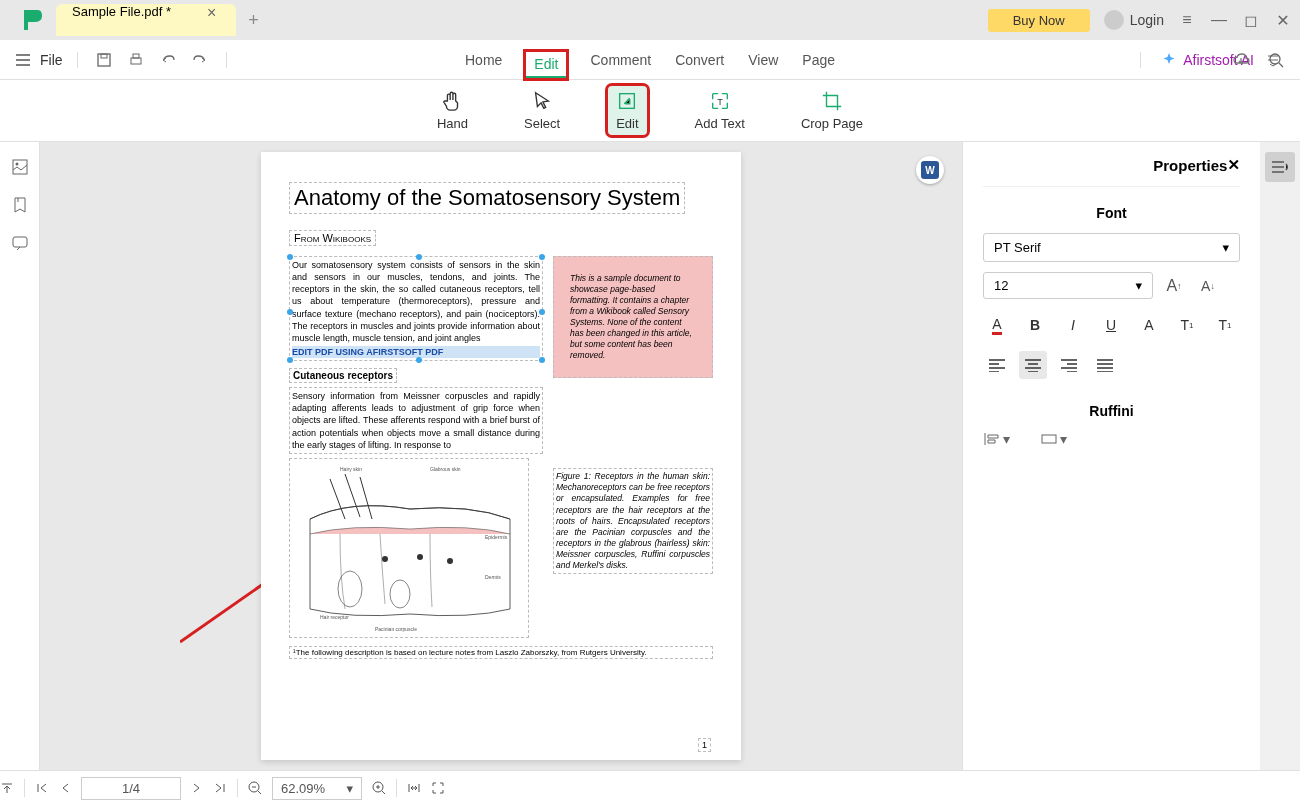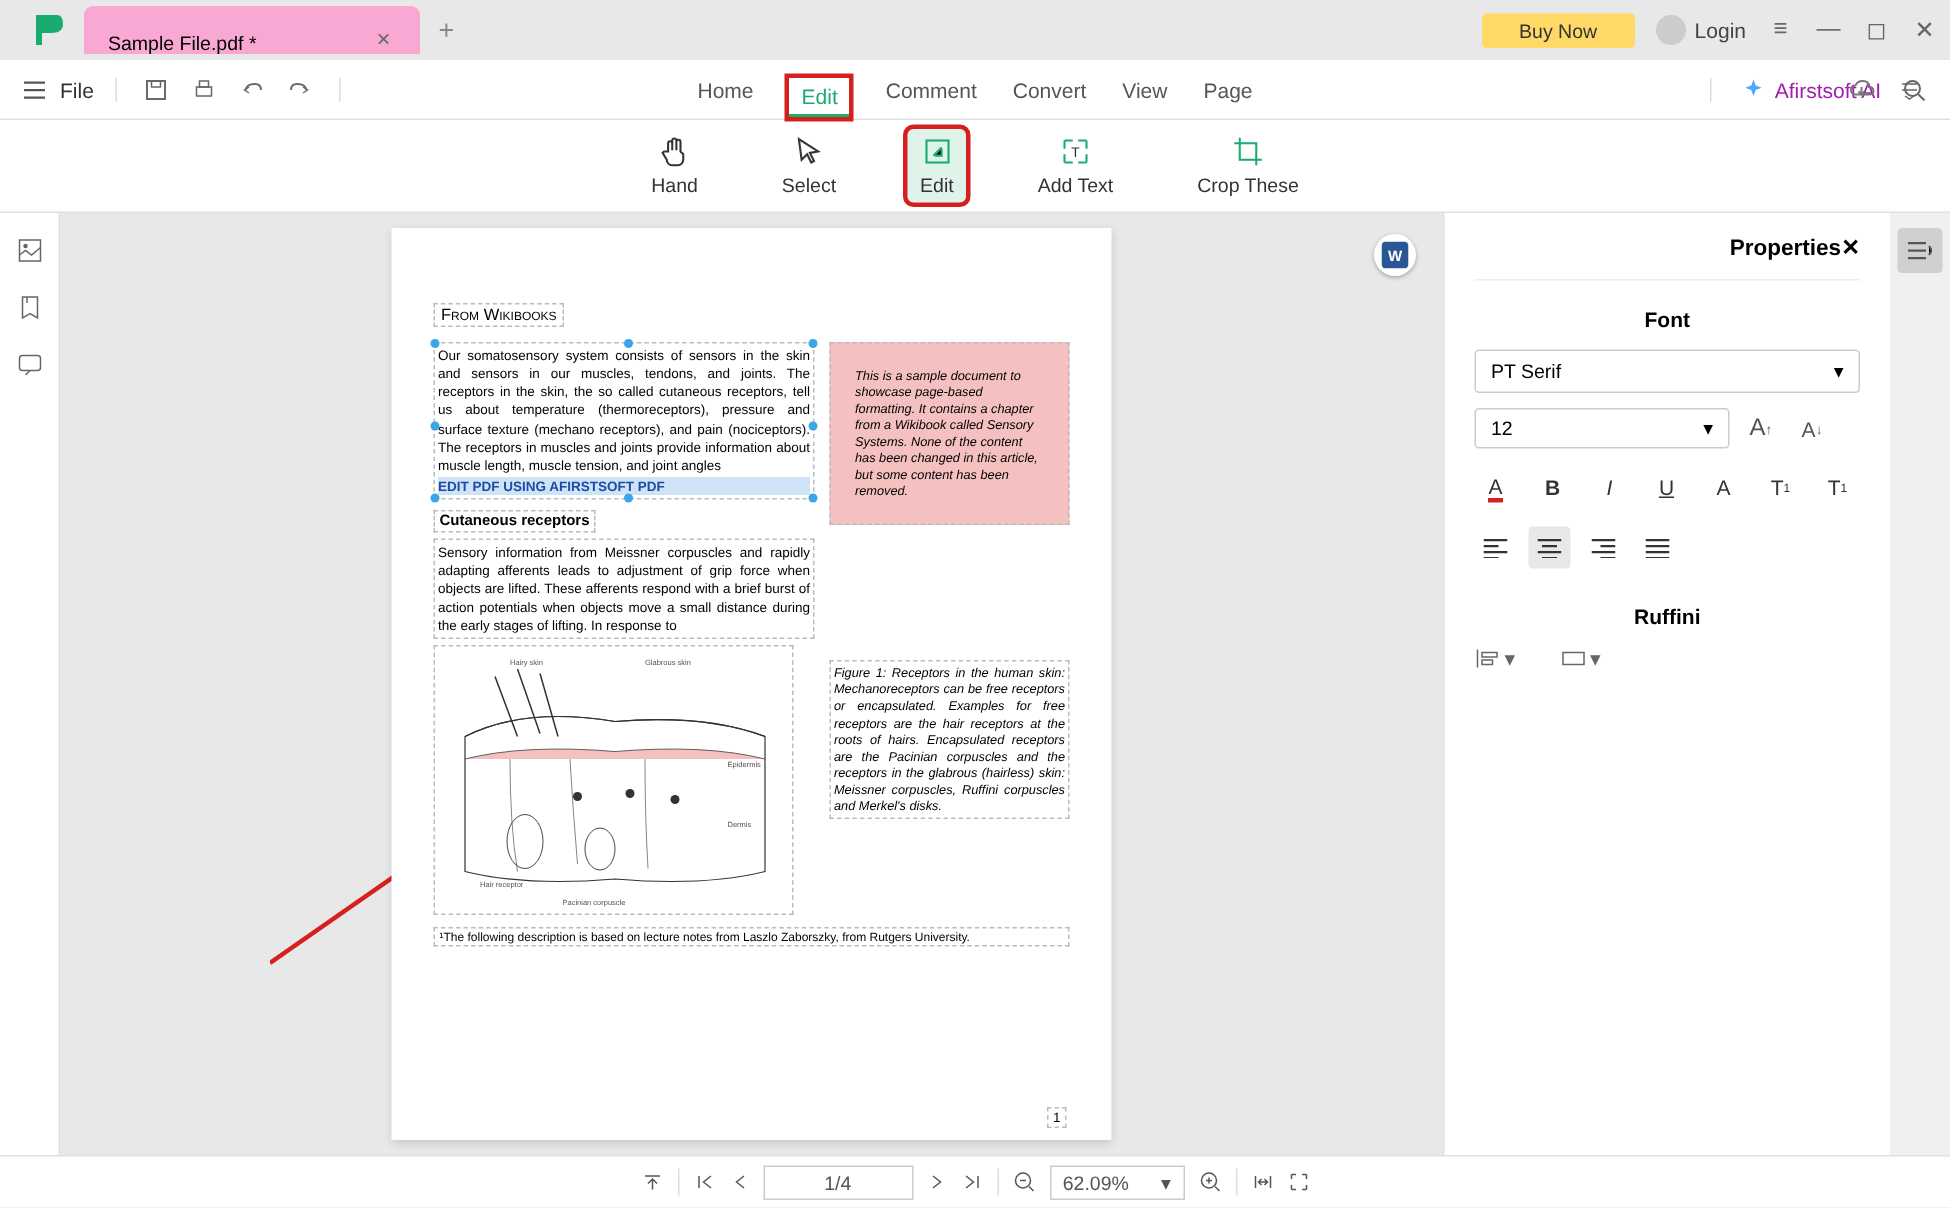--- a/index.html
+++ b/index.html
@@ -1,19 +1,19 @@
 <!DOCTYPE html>
 <html><head>
 <meta charset="utf-8">
 <style>
 * { margin: 0; padding: 0; box-sizing: border-box; font-family: -apple-system, BlinkMacSystemFont, "Segoe UI", sans-serif; }
 body { background: #f0f0f0; width: 1300px; height: 805px; overflow: hidden; display: flex; flex-direction: column; }
 .titlebar { height: 40px; background: #e8e8e8; display: flex; align-items: center; padding: 0 8px; }
 .logo { width: 24px; height: 24px; margin: 0 12px; }
-.tab { background: #f9a8d4; height: 32px; display: flex; align-items: flex-end; padding: 0 20px 0 16px; border-radius: 6px 6px 0 0; font-size: 13px; gap: 80px; position: relative; }
+.tab { background: #fef9c3; height: 32px; display: flex; align-items: flex-start; padding: 0 20px 0 16px; border-radius: 6px 6px 0 0; font-size: 13px; gap: 36px; position: relative; }
 .tab-close { font-size: 16px; color: #666; cursor: pointer; }
 .tab-add { margin-left: 12px; font-size: 18px; color: #888; cursor: pointer; }
 .titlebar-right { margin-left: auto; display: flex; align-items: center; gap: 14px; }
 .buy-now { background: #ffd966; padding: 4px 25px; border-radius: 3px; font-size: 13px; color: #333; }
 .login { display: flex; align-items: center; gap: 6px; font-size: 14px; color: #444; }
 .avatar-ico { width: 20px; height: 20px; background: #ccc; border-radius: 50%; }
 .win-btn { width: 18px; height: 18px; display: flex; align-items: center; justify-content: center; color: #666; }
 .menubar { height: 40px; background: #fff; border-bottom: 1px solid #e0e0e0; display: flex; align-items: center; padding: 0 16px; }
 .file-menu { display: flex; align-items: center; gap: 8px; font-size: 14px; color: #333; padding-right: 14px; border-right: 1px solid #ddd; }
 .qactions { display: flex; gap: 16px; padding: 0 18px; border-right: 1px solid #ddd; }
@@ -60,21 +60,21 @@
 .font-row { display: flex; gap: 8px; align-items: center; margin-bottom: 12px; }
 .size-select { border: 1px solid #ccc; border-radius: 3px; padding: 5px 10px; width: 170px; display: flex; justify-content: space-between; font-size: 13px; }
 .ico-btn { width: 26px; height: 26px; display: flex; align-items: center; justify-content: center; color: #555; font-size: 18px; }
 .style-row { display: flex; gap: 10px; margin-bottom: 12px; flex-wrap: wrap; }
 .style-btn { width: 28px; height: 28px; display: flex; align-items: center; justify-content: center; color: #333; }
 .align-row { display: flex; gap: 8px; }
 .align-btn { width: 28px; height: 28px; display: flex; align-items: center; justify-content: center; }
 .align-btn.active { background: #e8e8e8; border-radius: 3px; }
 .obj-row { display: flex; gap: 30px; }
 .obj-btn { display: flex; align-items: center; gap: 2px; color: #666; }
-.statusbar { height: 35px; background: #fff; border-top: 1px solid #e0e0e0; display: flex; align-items: center; justify-content: center; gap: 10px; }
+.statusbar { height: 35px; background: #fff; border-top: 1px solid #e0e0e0; display: flex; align-items: center; gap: 10px; }
 .statusbar svg, .statusbar span { color: #555; }
 .page-input { border: 1px solid #ccc; padding: 3px 8px; width: 100px; text-align: center; font-size: 13px; }
 .zoom-input { border: 1px solid #ccc; padding: 3px 8px; width: 90px; text-align: center; font-size: 13px; display: flex; justify-content: space-between; }
 .sb-divider { width: 1px; height: 18px; background: #ddd; }
 </style>
 </head>
 <body>
 
 <div class="titlebar">
   <svg class="logo" viewBox="0 0 24 24">
@@ -175,21 +175,21 @@
     <svg viewBox="0 0 24 24">
         <path fill="none" stroke="#1aab6e" stroke-width="1.5" d="M4 4h6M4 4v6M20 4h-6M20 4v6M4 20h6M4 20v-6M20 20h-6M20 20v-6"></path>
         <text x="12" y="16" font-size="10" text-anchor="middle" fill="#333">T</text>
       </svg>
     <span>Add Text</span>
   </div>
   <div class="tool-btn">
     <svg viewBox="0 0 24 24">
         <path fill="none" stroke="#1aab6e" stroke-width="1.5" d="M6 2v16h16M2 6h16v16"></path>
       </svg>
-    <span>Crop These</span>
+    <span>Crop Page</span>
   </div>
 </div>
 
 <div class="main">
   <div class="left-rail">
     <svg>
         <rect x="2" y="2" width="14" height="14" fill="none" stroke="#666"></rect>
         <circle cx="6" cy="6" r="1.5" fill="#666"></circle>
         <path d="M2 12l4-3 4 3 6-5" fill="none" stroke="#666"></path>
       </svg>
@@ -207,21 +207,21 @@
         <line x1="0" y1="210" x2="165" y2="95" stroke="#d62020" stroke-width="3"></line>
         <polygon points="165,95 150,95 158,108" fill="#d62020"></polygon>
       </svg>
     <div class="float-ico">
       <svg width="18" height="18">
           <rect width="18" height="18" rx="3" fill="#2b5797"></rect>
           <text x="9" y="13" font-size="10" text-anchor="middle" fill="#fff" font-weight="bold">W</text>
         </svg>
     </div>
     <div class="page">
-      <br>
+      <div class="page-title">Anatomy of the Somatosensory System</div><br>
       <span class="wikibooks">From Wikibooks</span>
       <div class="two-col">
         <div class="col-left">
           <div class="body-text" style="position:relative">
             <span>Our somatosensory system consists of sensors in the skin and sensors in our muscles, tendons, and joints. The receptors in the skin, the so called cutaneous receptors, tell us about temperature (thermoreceptors), pressure and surface texture (mechano receptors), and pain (nociceptors). The receptors in muscles and joints provide information about muscle length, muscle tension, and joint angles</span>
             <div class="handle" style="top:-3px;left:-3px"></div><div class="handle" style="top:-3px;left:50%"></div><div class="handle" style="top:-3px;right:-3px"></div>
             <div class="handle" style="top:50%;left:-3px"></div><div class="handle" style="top:50%;right:-3px"></div>
             <div class="handle" style="bottom:-3px;left:-3px"></div><div class="handle" style="bottom:-3px;left:50%"></div><div class="handle" style="bottom:-3px;right:-3px"></div>
             <div class="edit-highlight" style="margin-top:2px">EDIT PDF USING AFIRSTSOFT PDF</div>
           </div>

